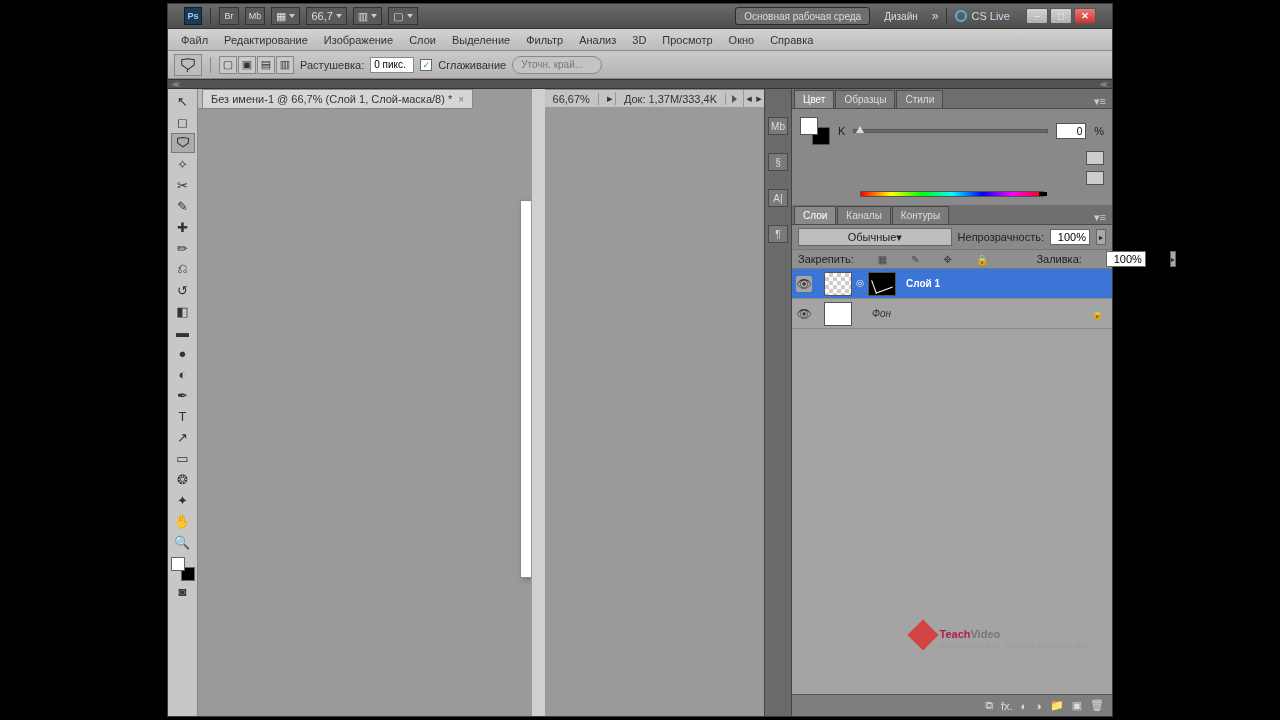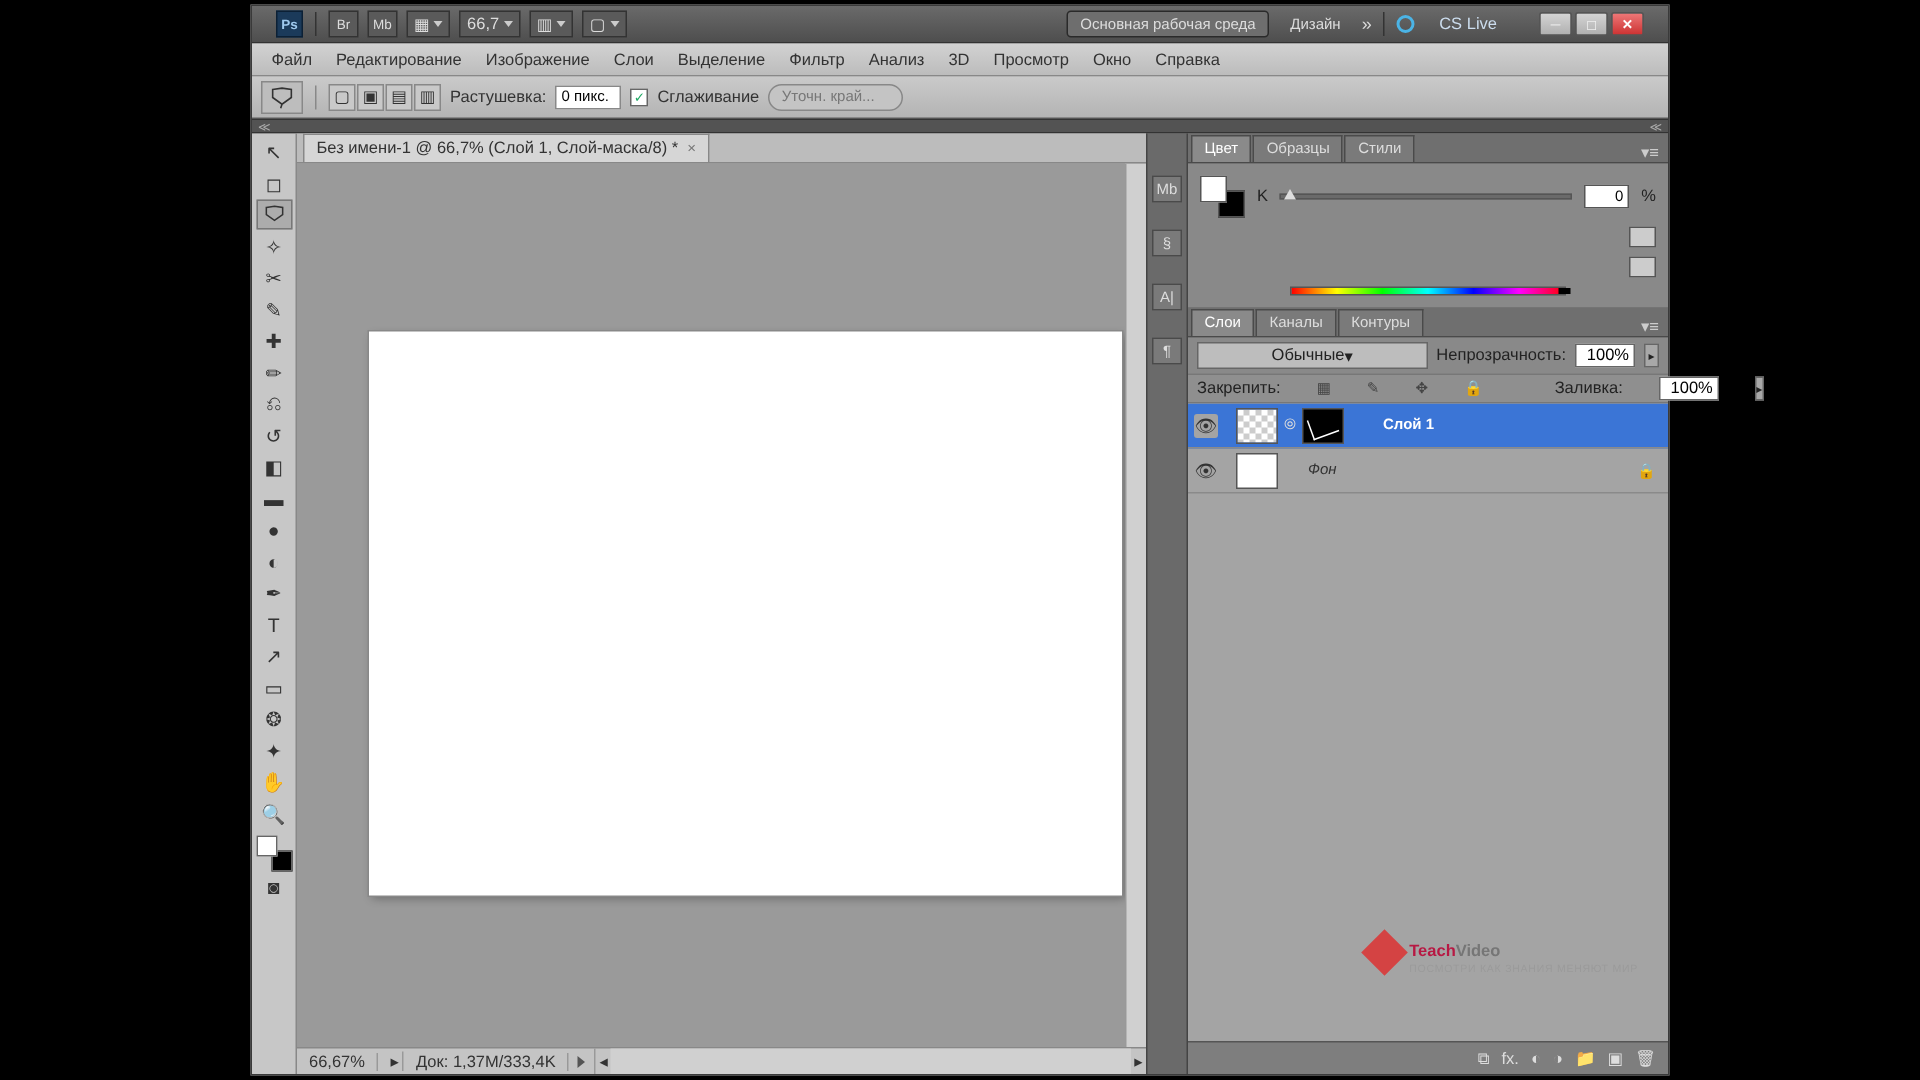--- a/index.html
+++ b/index.html
@@ -7,21 +7,21 @@
 .app{position:absolute;left:167px;top:3px;width:946px;height:714px;background:#b8b8b8;border:1px solid #3a3a3a;display:flex;flex-direction:column}
 .titlebar{height:25px;background:linear-gradient(#6a6a6a,#4e4e4e);display:flex;align-items:center;padding:0 16px;color:#eee;gap:6px;border-bottom:1px solid #333}
 .ps-logo{width:18px;height:18px;background:#1b3a5a;border:1px solid #0c2035;color:#9fc9ee;display:flex;align-items:center;justify-content:center;font-weight:bold;font-size:9px}
 .tb-btn{width:20px;height:18px;background:#5a5a5a;border:1px solid #333;display:flex;align-items:center;justify-content:center;color:#ddd;font-size:9px}
 .tb-sep{width:1px;height:16px;background:#333;margin:0 2px}
 .dd{display:flex;align-items:center;background:#5a5a5a;border:1px solid #333;height:18px;padding:0 4px;gap:3px;color:#ddd}
 .dd .tri{width:0;height:0;border-left:3px solid transparent;border-right:3px solid transparent;border-top:4px solid #ccc}
 .spacer{flex:1}
 .ws-pill{background:#555;border:1px solid #2a2a2a;border-radius:3px;height:18px;display:flex;align-items:center;padding:0 8px;color:#ddd;font-size:10px}
 .ws-active{background:#6e6e6e}
-.cslive{display:flex;align-items:center;gap:16px;color:#cde}
+.cslive{display:flex;align-items:center;gap:4px;color:#cde}
 .cs-ring{width:12px;height:12px;border:2px solid #4bb4e6;border-radius:50%}
 .winctrl{display:flex;gap:2px;margin-left:6px}
 .wc{width:22px;height:16px;background:linear-gradient(#d4d4d4,#b0b0b0);border:1px solid #555;border-radius:2px;display:flex;align-items:center;justify-content:center;font-size:9px}
 .wc-close{background:linear-gradient(#e77,#c33);color:#fff;font-weight:bold}
 .menubar{height:22px;background:linear-gradient(#d2d2d2,#bcbcbc);border-bottom:1px solid #888;display:flex;align-items:center;padding:0 6px;gap:2px}
 .menubar span{padding:2px 7px;color:#333;cursor:default}
 .optbar{height:28px;background:linear-gradient(#cacaca,#b4b4b4);border-bottom:1px solid #888;display:flex;align-items:center;padding:0 6px;gap:6px;color:#333}
 .tool-ico{width:28px;height:22px;background:#bdbdbd;border:1px solid #888;display:flex;align-items:center;justify-content:center}
 .opt-grp{display:flex;gap:1px}
 .opt-sq{width:18px;height:18px;border:1px solid #888;background:#c9c9c9;display:flex;align-items:center;justify-content:center}
@@ -30,21 +30,21 @@
 .refine{width:90px;height:18px;background:#c4c4c4;border:1px solid #888;border-radius:9px;color:#777;padding:0 8px;display:flex;align-items:center;font-size:10px}
 .strip{height:10px;background:#535353;border-top:1px solid #333;border-bottom:1px solid #333;display:flex;justify-content:space-between;padding:0 4px}
 .strip .arr{color:#aaa;font-size:8px}
 .workarea{flex:1;display:flex;min-height:0}
 .toolbox{width:30px;background:#c7c7c7;border-right:1px solid #888;display:flex;flex-direction:column;align-items:center;padding-top:2px}
 .tool{width:24px;height:20px;margin-bottom:1px;display:flex;align-items:center;justify-content:center;color:#333;font-size:13px;border:1px solid transparent}
 .tool.sel{background:#acacac;border:1px solid #777}
 .fgbg{position:relative;width:24px;height:24px;margin-top:4px}
 .fgbg .bg{position:absolute;right:0;bottom:0;width:14px;height:14px;background:#000;border:1px solid #666}
 .fgbg .fg{position:absolute;left:0;top:0;width:14px;height:14px;background:#fff;border:1px solid #666}
-.center{flex:1;display:flex;flex-direction:column;background:#9a9a9a;min-width:0}
+.center{flex:1;display:flex;background:#9a9a9a;min-width:0}
 .doctab{height:20px;background:#bcbcbc;border-bottom:1px solid #888;display:flex;align-items:center}
 .doctab .tab{background:#d6d6d6;border:1px solid #888;border-bottom:none;height:19px;display:flex;align-items:center;padding:0 8px;gap:6px;font-size:10px;color:#333;margin-left:4px}
 .doctab .x{color:#777;font-size:10px}
 .canvas-area{flex:1;position:relative;overflow:hidden}
 .canvas{position:absolute;left:48px;top:112px;width:502px;height:376px;background:#fff;box-shadow:0 0 0 1px #888, 2px 2px 6px rgba(0,0,0,.3)}
 .vscroll{position:absolute;right:0;top:0;bottom:0;width:14px;background:#d0d0d0;border-left:1px solid #999}
 .statusbar{height:18px;background:#c4c4c4;border-top:1px solid #888;display:flex;align-items:center;font-size:10px;color:#333}
 .statusbar .cell{padding:0 8px;border-right:1px solid #999}
 .statusbar .tri{width:0;height:0;border-top:4px solid transparent;border-bottom:4px solid transparent;border-left:5px solid #555;margin:0 6px}
 .dock-mini{width:28px;background:#6a6a6a;border-left:1px solid #444;border-right:1px solid #444;display:flex;flex-direction:column;align-items:center;padding-top:28px;gap:18px}
@@ -289,21 +289,21 @@
           <input class="lp-input" value="100%" style="">
           <div class="lp-arrow">▸</div>
         </div>
         <div class="layer-list">
           <div class="layer sel">
             <div class="eye">👁</div>
             <div style="width:4px"></div>
             <div class="thumb trans"></div>
             <div class="link">⦾</div>
             <div class="thumb mask"></div>
-            <div class="lname" style="font-weight:bold;margin-left:22px">Слой 1</div>
+            <div class="lname" style="font-weight:bold;margin-left:6px">Слой 1</div>
           </div>
           <div class="layer">
             <div class="eye">👁</div>
             <div style="width:4px"></div>
             <div class="thumb"></div>
             <div class="lname" style="font-style:italic;margin-left:16px;color:#333">Фон</div>
             <div class="lock-small">🔒</div>
           </div>
           <div class="watermark">
             <div class="wm-logo"></div>

